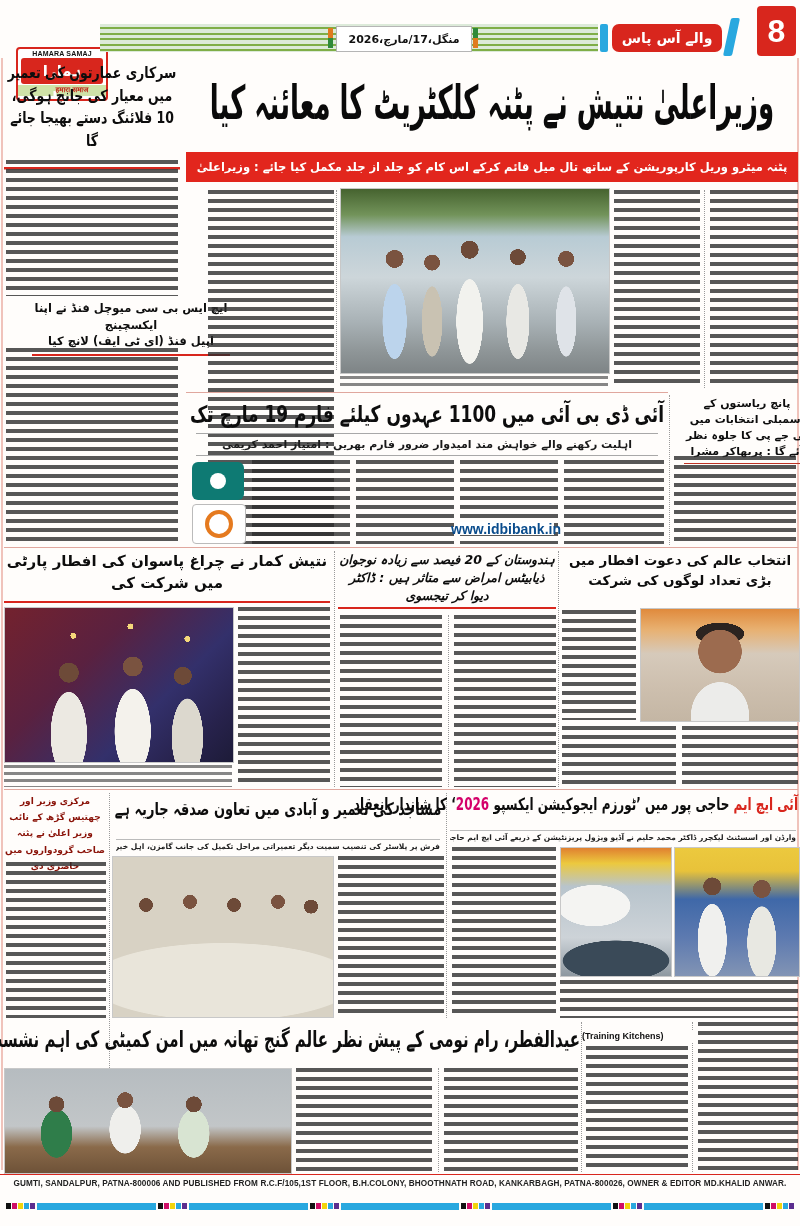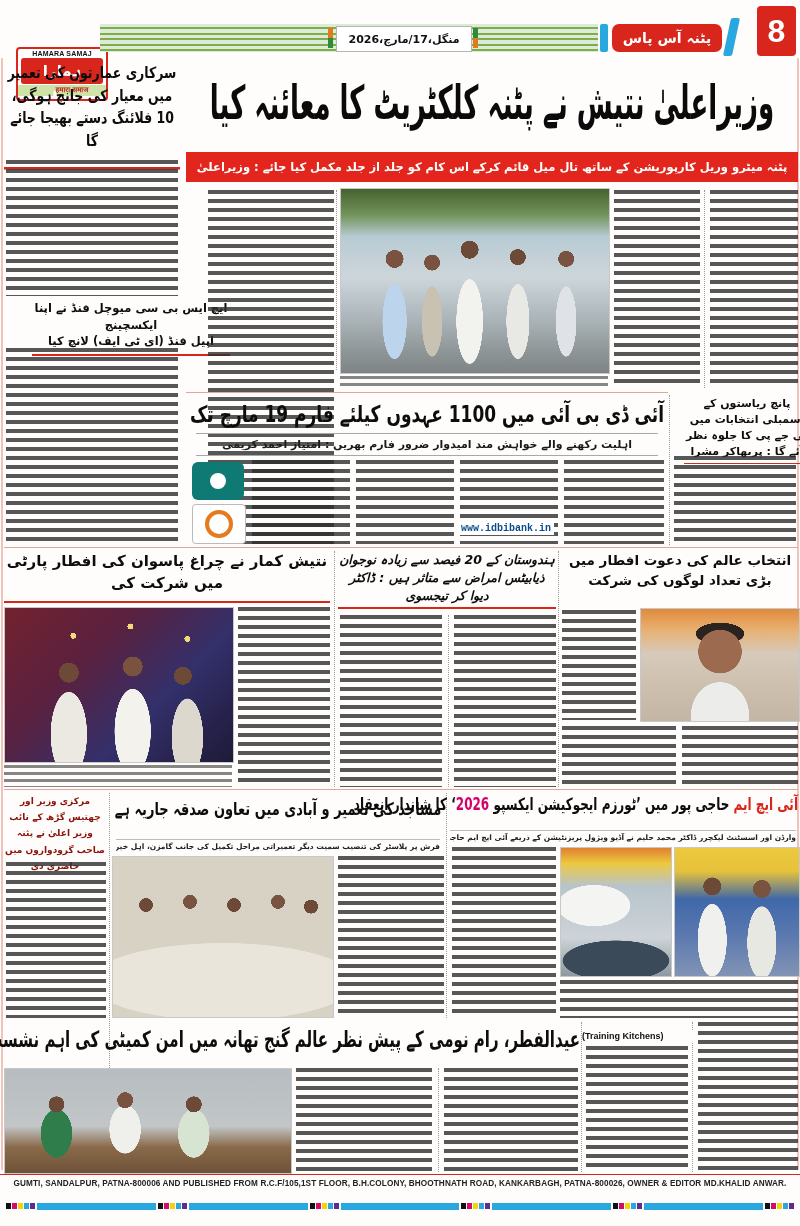--- a/index.html
+++ b/index.html
@@ -106,22 +106,22 @@
      radial-gradient(ellipse 26px 40px at 66% 62%,#d8e4d2 0 60%,transparent 61%),
      linear-gradient(180deg,#b6bcc0 0%,#c2c6c8 55%,#8a6a4a 75%,#6e5238 100%);}
   
   .idbi-logo1{left:192px;top:462px;width:52px;height:38px;background:#0e7a73;border-radius:6px;
         display:flex;align-items:center;justify-content:center;}
   .idbi-logo1 .dot{width:16px;height:16px;border-radius:50%;background:#fff;}
   .idbi-logo2{left:192px;top:504px;width:52px;height:38px;background:#fff;border:1px solid #bbb;
         border-radius:4px;display:flex;align-items:center;justify-content:center;}
   .idbi-logo2 .ring{width:20px;height:20px;border-radius:50%;border:4px solid #e57a1f;}
   .web-line{left:458px;top:522px;width:96px;height:13px;background:#fff;display:flex;
-        align-items:center;justify-content:center;font-family:Liberation Mono, monospace;
-        font-size:10px;font-weight:bold;color:#0a4c8c;}
+        align-items:center;justify-content:center;font-family:Liberation Sans, sans-serif;
+        font-size:14px;font-weight:bold;color:#0a4c8c;}
   
   .imprint{left:6px;top:1179px;width:788px;text-align:center;
         font-family:"Liberation Sans",sans-serif;font-size:8.2px;font-weight:bold;color:#222;
         line-height:10.5px;letter-spacing:.1px;}
   .colorbar{left:6px;top:1202px;width:788px;height:8px;display:flex;align-items:center;gap:2px;}
   .cb-bar{flex:1;height:7px;background:#29a8df;}
   .cb-dots{display:flex;gap:1px;}
   .cb-dots i{display:block;width:5px;height:6px;}
   .c1{background:#f2d40c}.c2{background:#cf0d66}.c3{background:#29a8df}.c4{background:#111}.c5{background:#5b2d8e}
   .tk-line{left:582px;top:1030px;width:116px;height:12px;background:#fffdfb;display:flex;align-items:center;
@@ -138,21 +138,21 @@
   <div class="abs mast">
     <div class="mast-en">HAMARA SAMAJ</div>
     <div class="mast-ur" dir="rtl">ہمارا سماج</div>
     <div class="mast-hi">हमारा समाज</div>
   </div>
   <div class="abs green-band"></div>
   <div class="abs date-mark dm-l"></div>
   <div class="abs date-box" dir="rtl">منگل،17/مارچ،2026</div>
   <div class="abs date-mark dm-r"></div>
   <div class="abs blue-mark bm1"></div>
-  <div class="abs section-box" dir="rtl">پٹنہ آس پاس</div>
+  <div class="abs section-box" dir="rtl">والے آس پاس</div>
   <div class="abs blue-mark bm2"></div>
   <div class="abs pagenum-box">8</div>
 
   <div class="abs lead-head" dir="rtl">وزیراعلیٰ نتیش نے پٹنہ کلکٹریٹ کا معائنہ کیا</div>
   <div class="abs lead-sub" dir="rtl">پٹنہ میٹرو وریل کارپوریشن کے ساتھ تال میل قائم کرکے اس کام کو جلد از جلد مکمل کیا جائے : وزیراعلیٰ</div>
 
   <div class="abs hl redline" dir="rtl" style="left:4px;top:62px;width:176px;height:84px;font-size:12.5px;transform:scaleY(1.25);transform-origin:top;">سرکاری عمارتوں کی تعمیر میں معیار کی جانچ ہوگی، 10 فلائنگ دستے بھیجا جائے گا</div>
   <div class="abs greek" style="left:6px;top:160px;width:172px;height:136px;"></div>
 
   <div class="abs" style="left:4px;top:300px;width:198px;padding-left:28px;">

